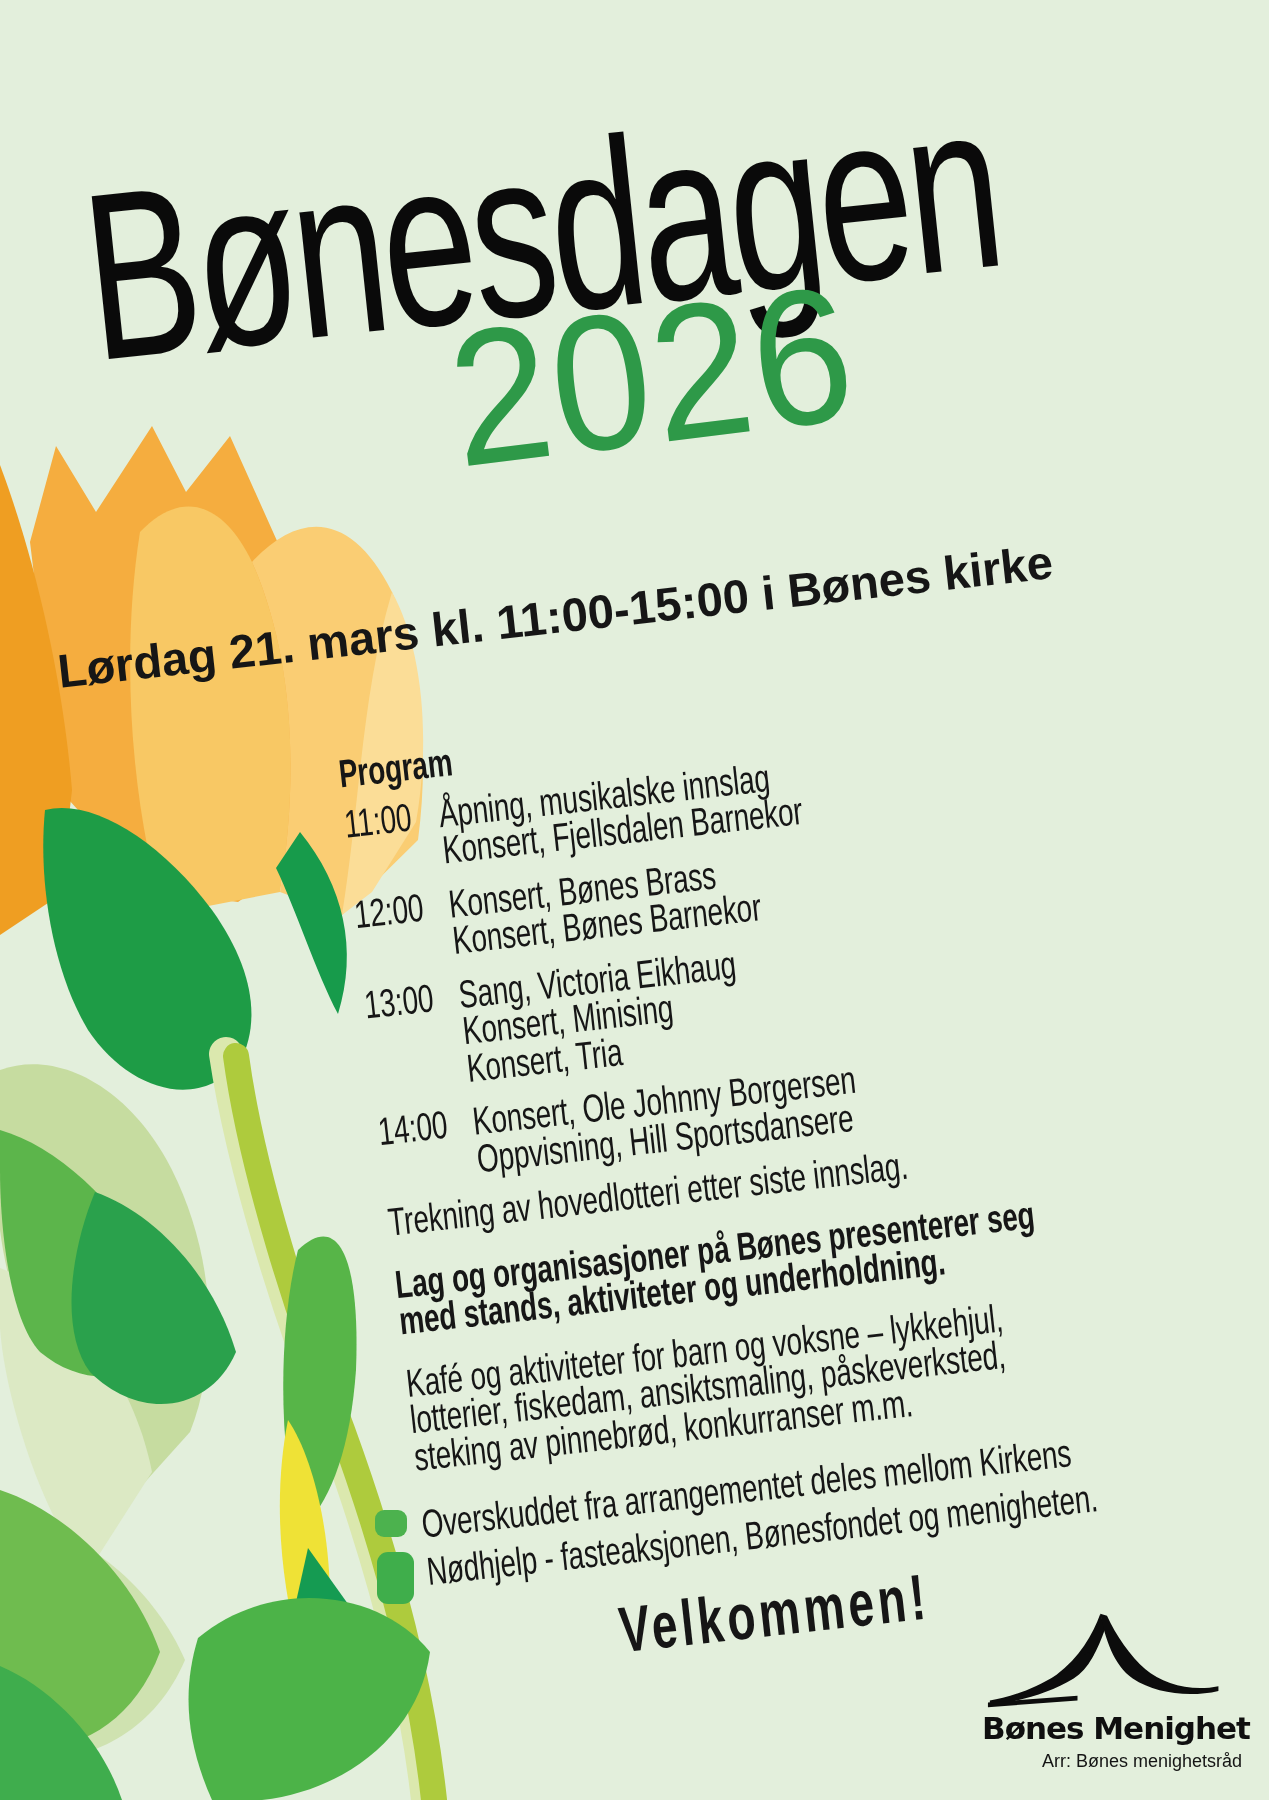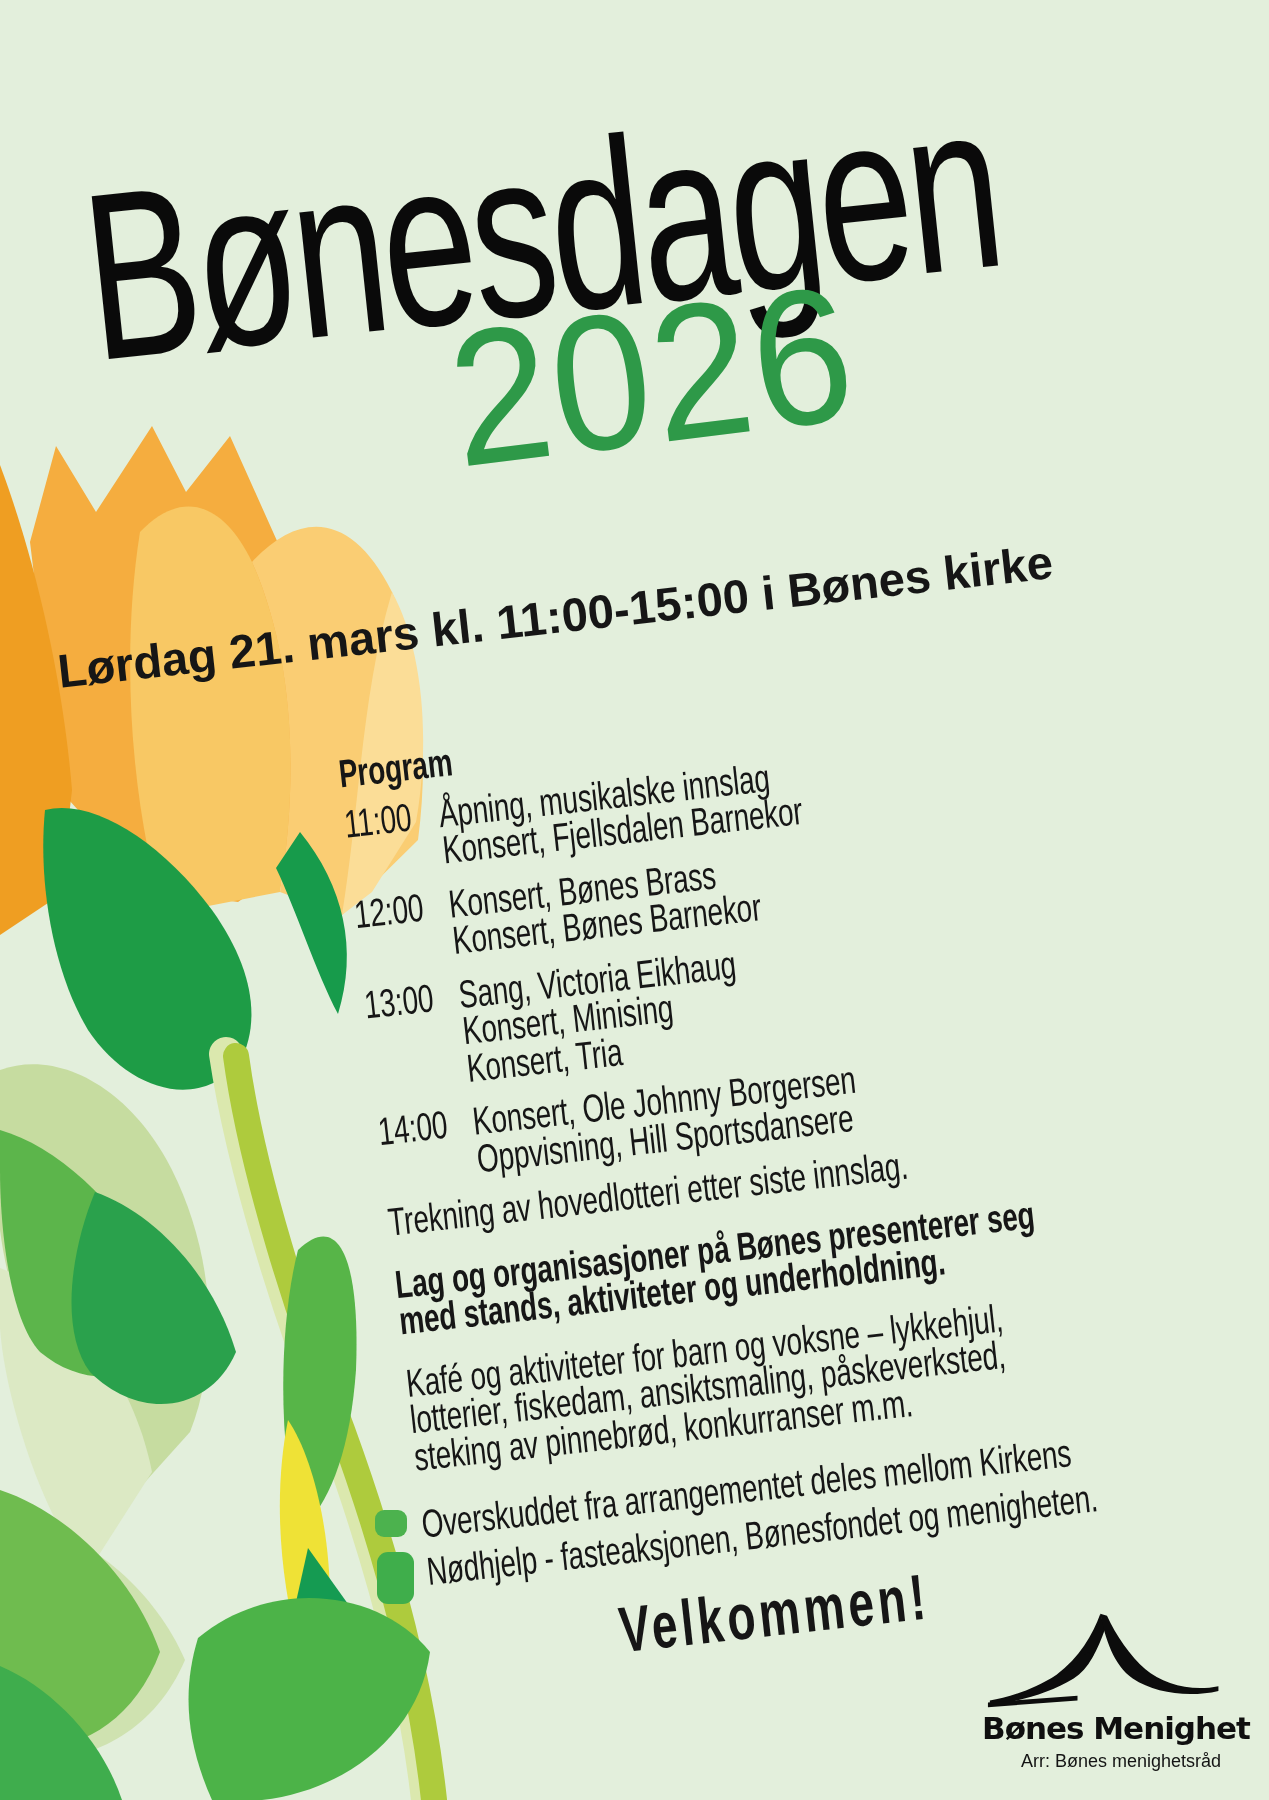--- a/index.html
+++ b/index.html
@@ -41,21 +41,21 @@
   .para-bold{margin-top:18px; font-weight:bold;}
   .para{margin-top:18px;}
   .para-proceeds{margin-top:18px; line-height:34px;}
   .welcome{
     margin-top:16px; margin-left:185px;
     font-size:46px; font-weight:bold; letter-spacing:4px; line-height:1;
   }
   
   #plant{position:absolute; left:0; top:370px; width:560px; height:1430px;}
   
-  #logo{position:absolute; left:982px; top:1610px; width:260px; text-align:center;}
+  #logo{position:absolute; left:982px; top:1610px; width:260px; text-align:right;}
   #logo-mark{display:block; width:250px; height:100px;}
   #org-name{
     font-family:"DejaVu Sans","Liberation Sans",sans-serif;
     font-size:31px; font-weight:bold; letter-spacing:-1px;
     color:#0f0f0f; margin-top:0px; white-space:nowrap;
   }
   #arranger{
     font-size:18px; color:#141414; margin-top:5px; margin-left:18px; white-space:nowrap;
   }
 </style>

